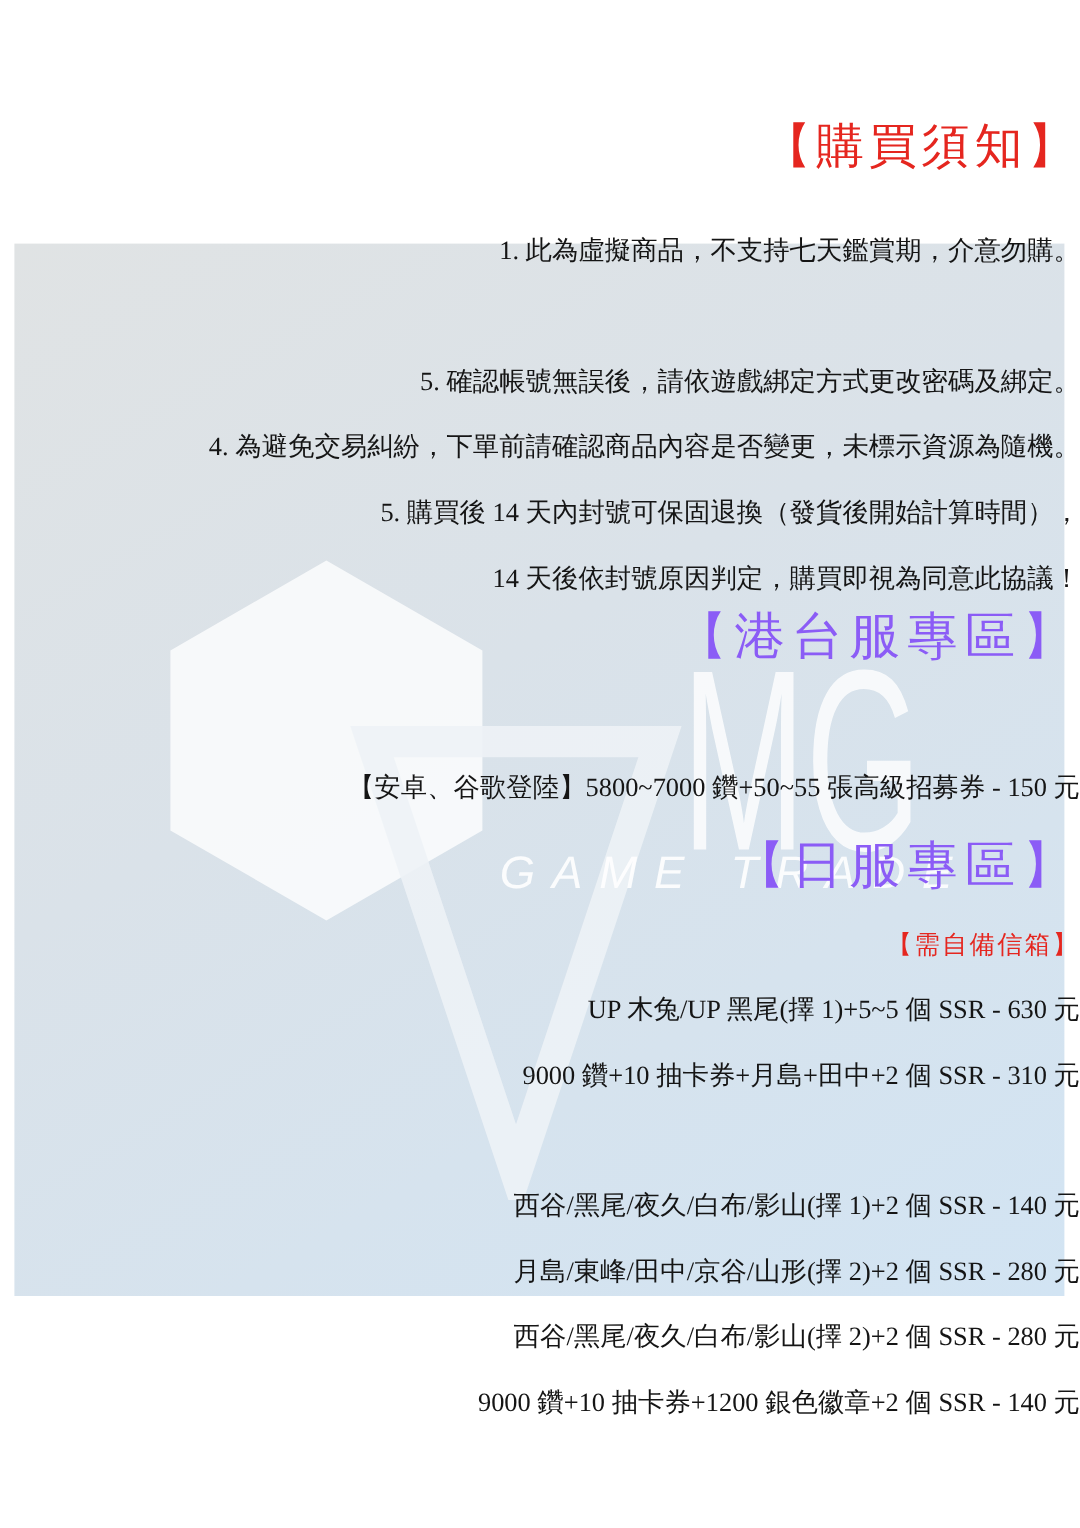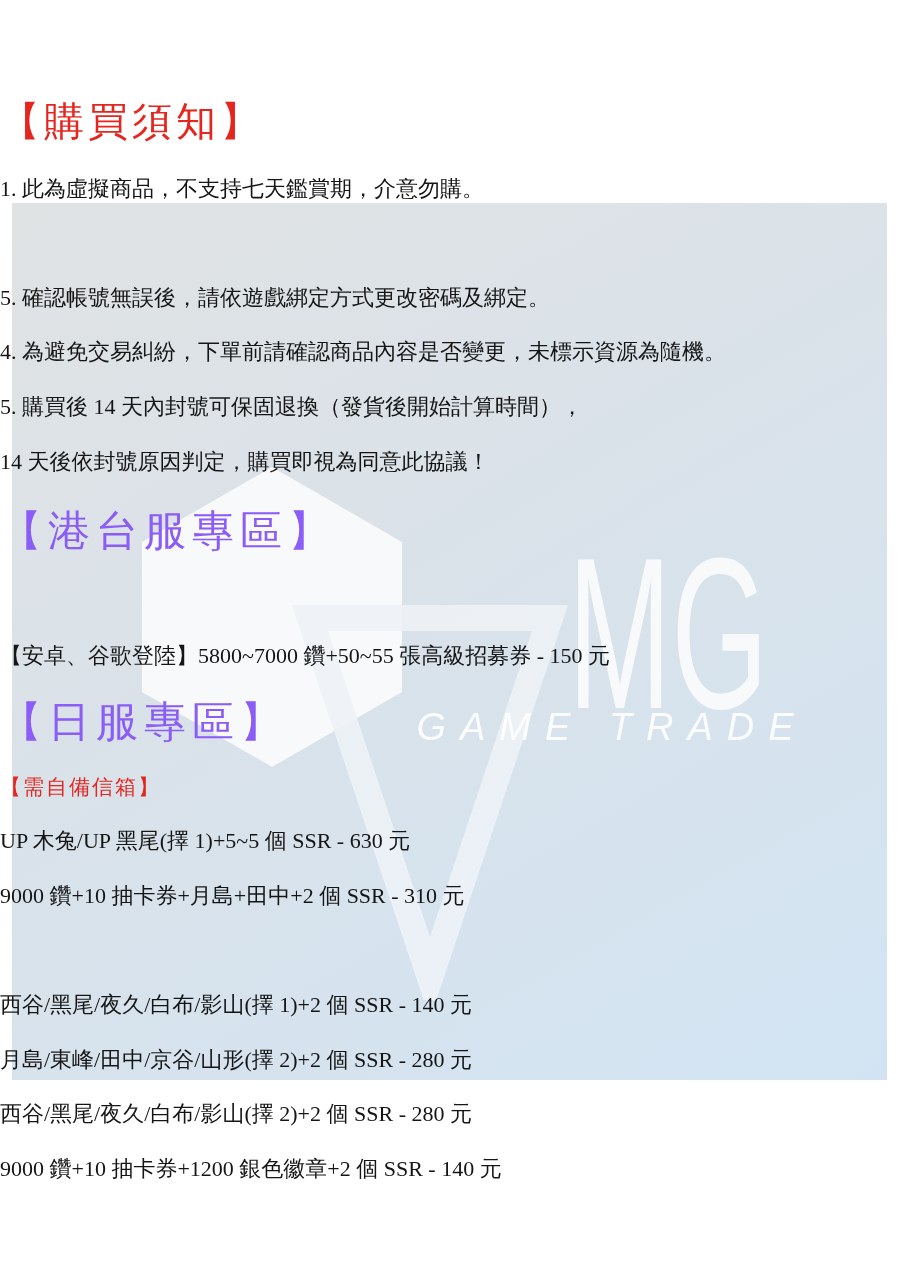--- a/index.html
+++ b/index.html
@@ -5,22 +5,22 @@
   html,body{margin:0;padding:0;background:#ffffff;}
   .page{
     position:relative;width:900px;height:1273px;background:#ffffff;overflow:hidden;
     font-family:"Liberation Serif","DejaVu Serif",serif;color:#151515;
   }
   .panel{
     position:absolute;left:12px;top:203px;width:875px;height:877px;
     background:linear-gradient(150deg,#e0e3e4 0%,#dae2e9 42%,#d2e4f3 100%);
   }
   .watermark{position:absolute;left:95px;top:440px;width:710px;height:560px;}
-  .line{position:absolute;left:0;width:100%;text-align:left;white-space:nowrap;}
-  .notice{font-size:22px;line-height:30px;}
+  .line{position:absolute;left:0;width:100%;text-align:right;white-space:nowrap;}
+  .notice{font-size:22px;line-height:30px;margin-top:20px;}
   .product{font-size:22px;line-height:30px;}
   .main-title{font-size:40px;line-height:52px;letter-spacing:4px;color:#e5261f;}
   .section-title{font-size:42px;line-height:56px;letter-spacing:6px;color:#8b5cf6;}
   .sub-note{font-size:21px;line-height:28px;letter-spacing:2px;color:#e5261f;}
   .wm-latin{font-family:"Liberation Sans","DejaVu Sans",sans-serif;}
 </style>
 </head>
 <body>
 
 <div class="page">

